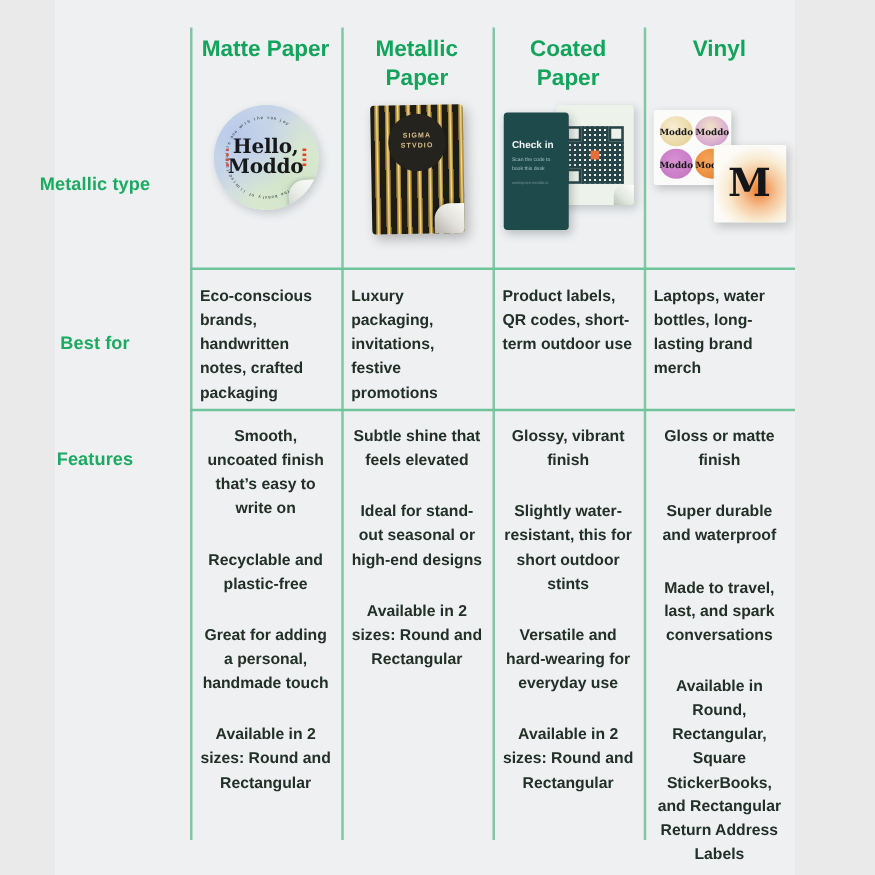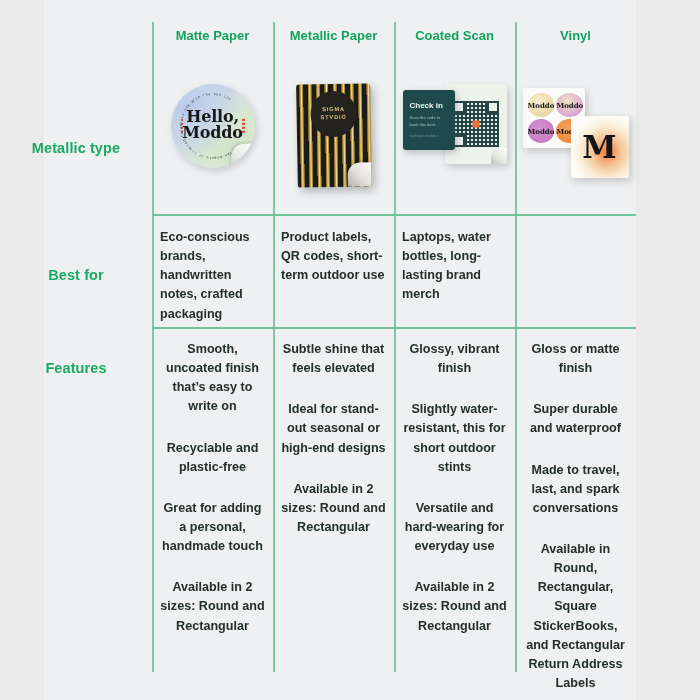--- a/index.html
+++ b/index.html
@@ -87,21 +87,21 @@
     align-items: center;
     padding: 0 8px;
   }
 
   
   #header-row { top: 28px; height: 58px; }
   #header-row .cell {
     justify-content: flex-start;
     color: #13A45C;
     font-weight: 700;
-    font-size: 13px;
+    font-size: 18px;
     line-height: 1.28;
     text-align: center;
   }
 
   
   #image-row { top: 84px; height: 130px; }
   #image-row .cell {
     justify-content: flex-start;
     align-items: center;
   }
@@ -249,25 +249,25 @@
 
   
   .coated-wrap {
     position: relative;
     width: 104px;
     height: 82px;
   }
   .coated-card {
     position: absolute;
     left: 0; top: 6px;
-    width: 52px; height: 60px;
+    width: 52px; height: 94px;
     background: #1F4A4C;
     border-radius: 3px;
     box-shadow: 2px 3px 7px rgba(45,60,60,0.28);
-    padding: 11px 7px;
+    padding: 21px 7px;
   }
   .coated-card .ci-title {
     color: #F2F6F4;
     font-size: 8px;
     font-weight: 600;
     margin-bottom: 5px;
   }
   .coated-card .ci-sub {
     color: #9FC0BE;
     font-size: 4.1px;
@@ -405,21 +405,21 @@
 
     <div class="row" id="header-row">
       <div class="rowlabel"></div>
       <div class="cell">
         <span>Matte Paper</span>
       </div>
       <div class="cell">
         <span>Metallic Paper</span>
       </div>
       <div class="cell">
-        <span>Coated Scan</span>
+        <span>Coated Paper</span>
       </div>
       <div class="cell">
         <span>Vinyl</span>
       </div>
     </div>
 
     <div class="row" id="image-row">
       <div class="rowlabel" style="height:130px;">Metallic type</div>
 
       <div class="cell">
@@ -545,20 +545,23 @@
         </div>
       </div>
     </div>
 
     <div class="row" id="bestfor-row">
       <div class="rowlabel">Best for</div>
       <div class="cell">
         <span>Eco-conscious brands, handwritten notes, crafted packaging</span>
       </div>
       <div class="cell">
+        <span>Luxury packaging, invitations, festive promotions</span>
+      </div>
+      <div class="cell">
         <span>Product labels, QR codes, short-term outdoor use</span>
       </div>
       <div class="cell">
         <span>Laptops, water bottles, long-lasting brand merch</span>
       </div>
     </div>
 
     <div class="row" id="features-row">
       <div class="rowlabel">Features</div>
 

